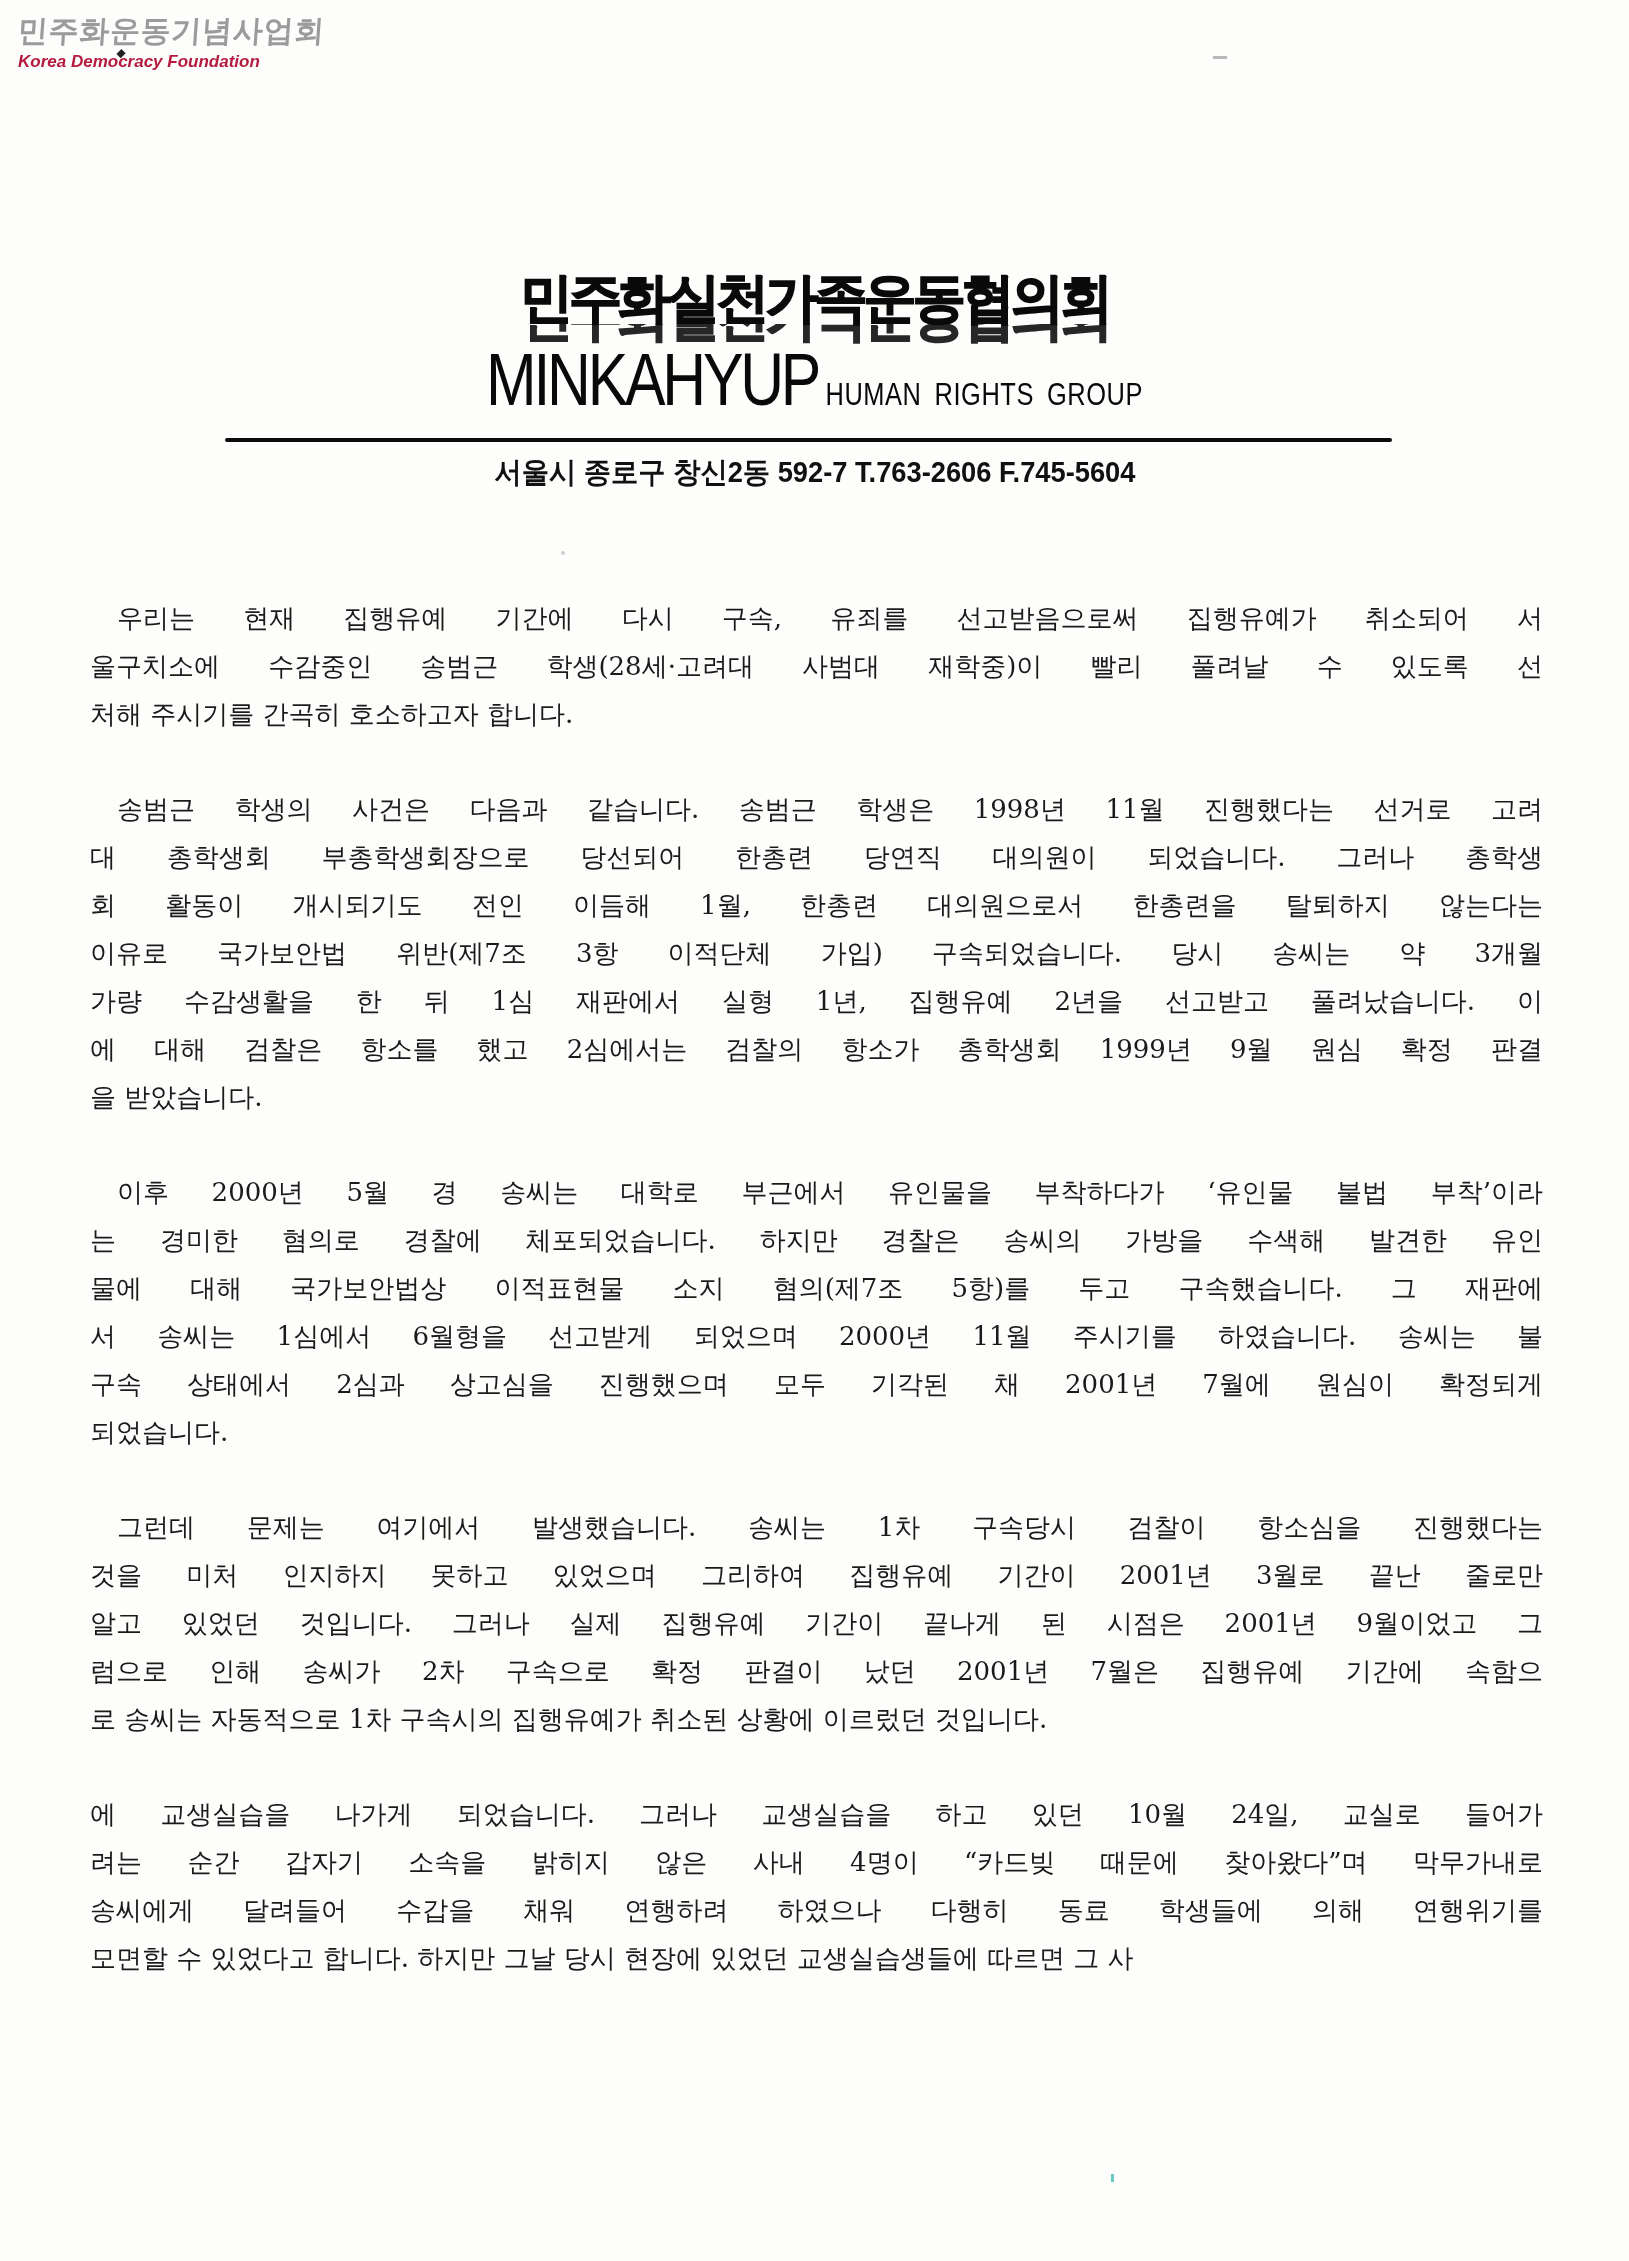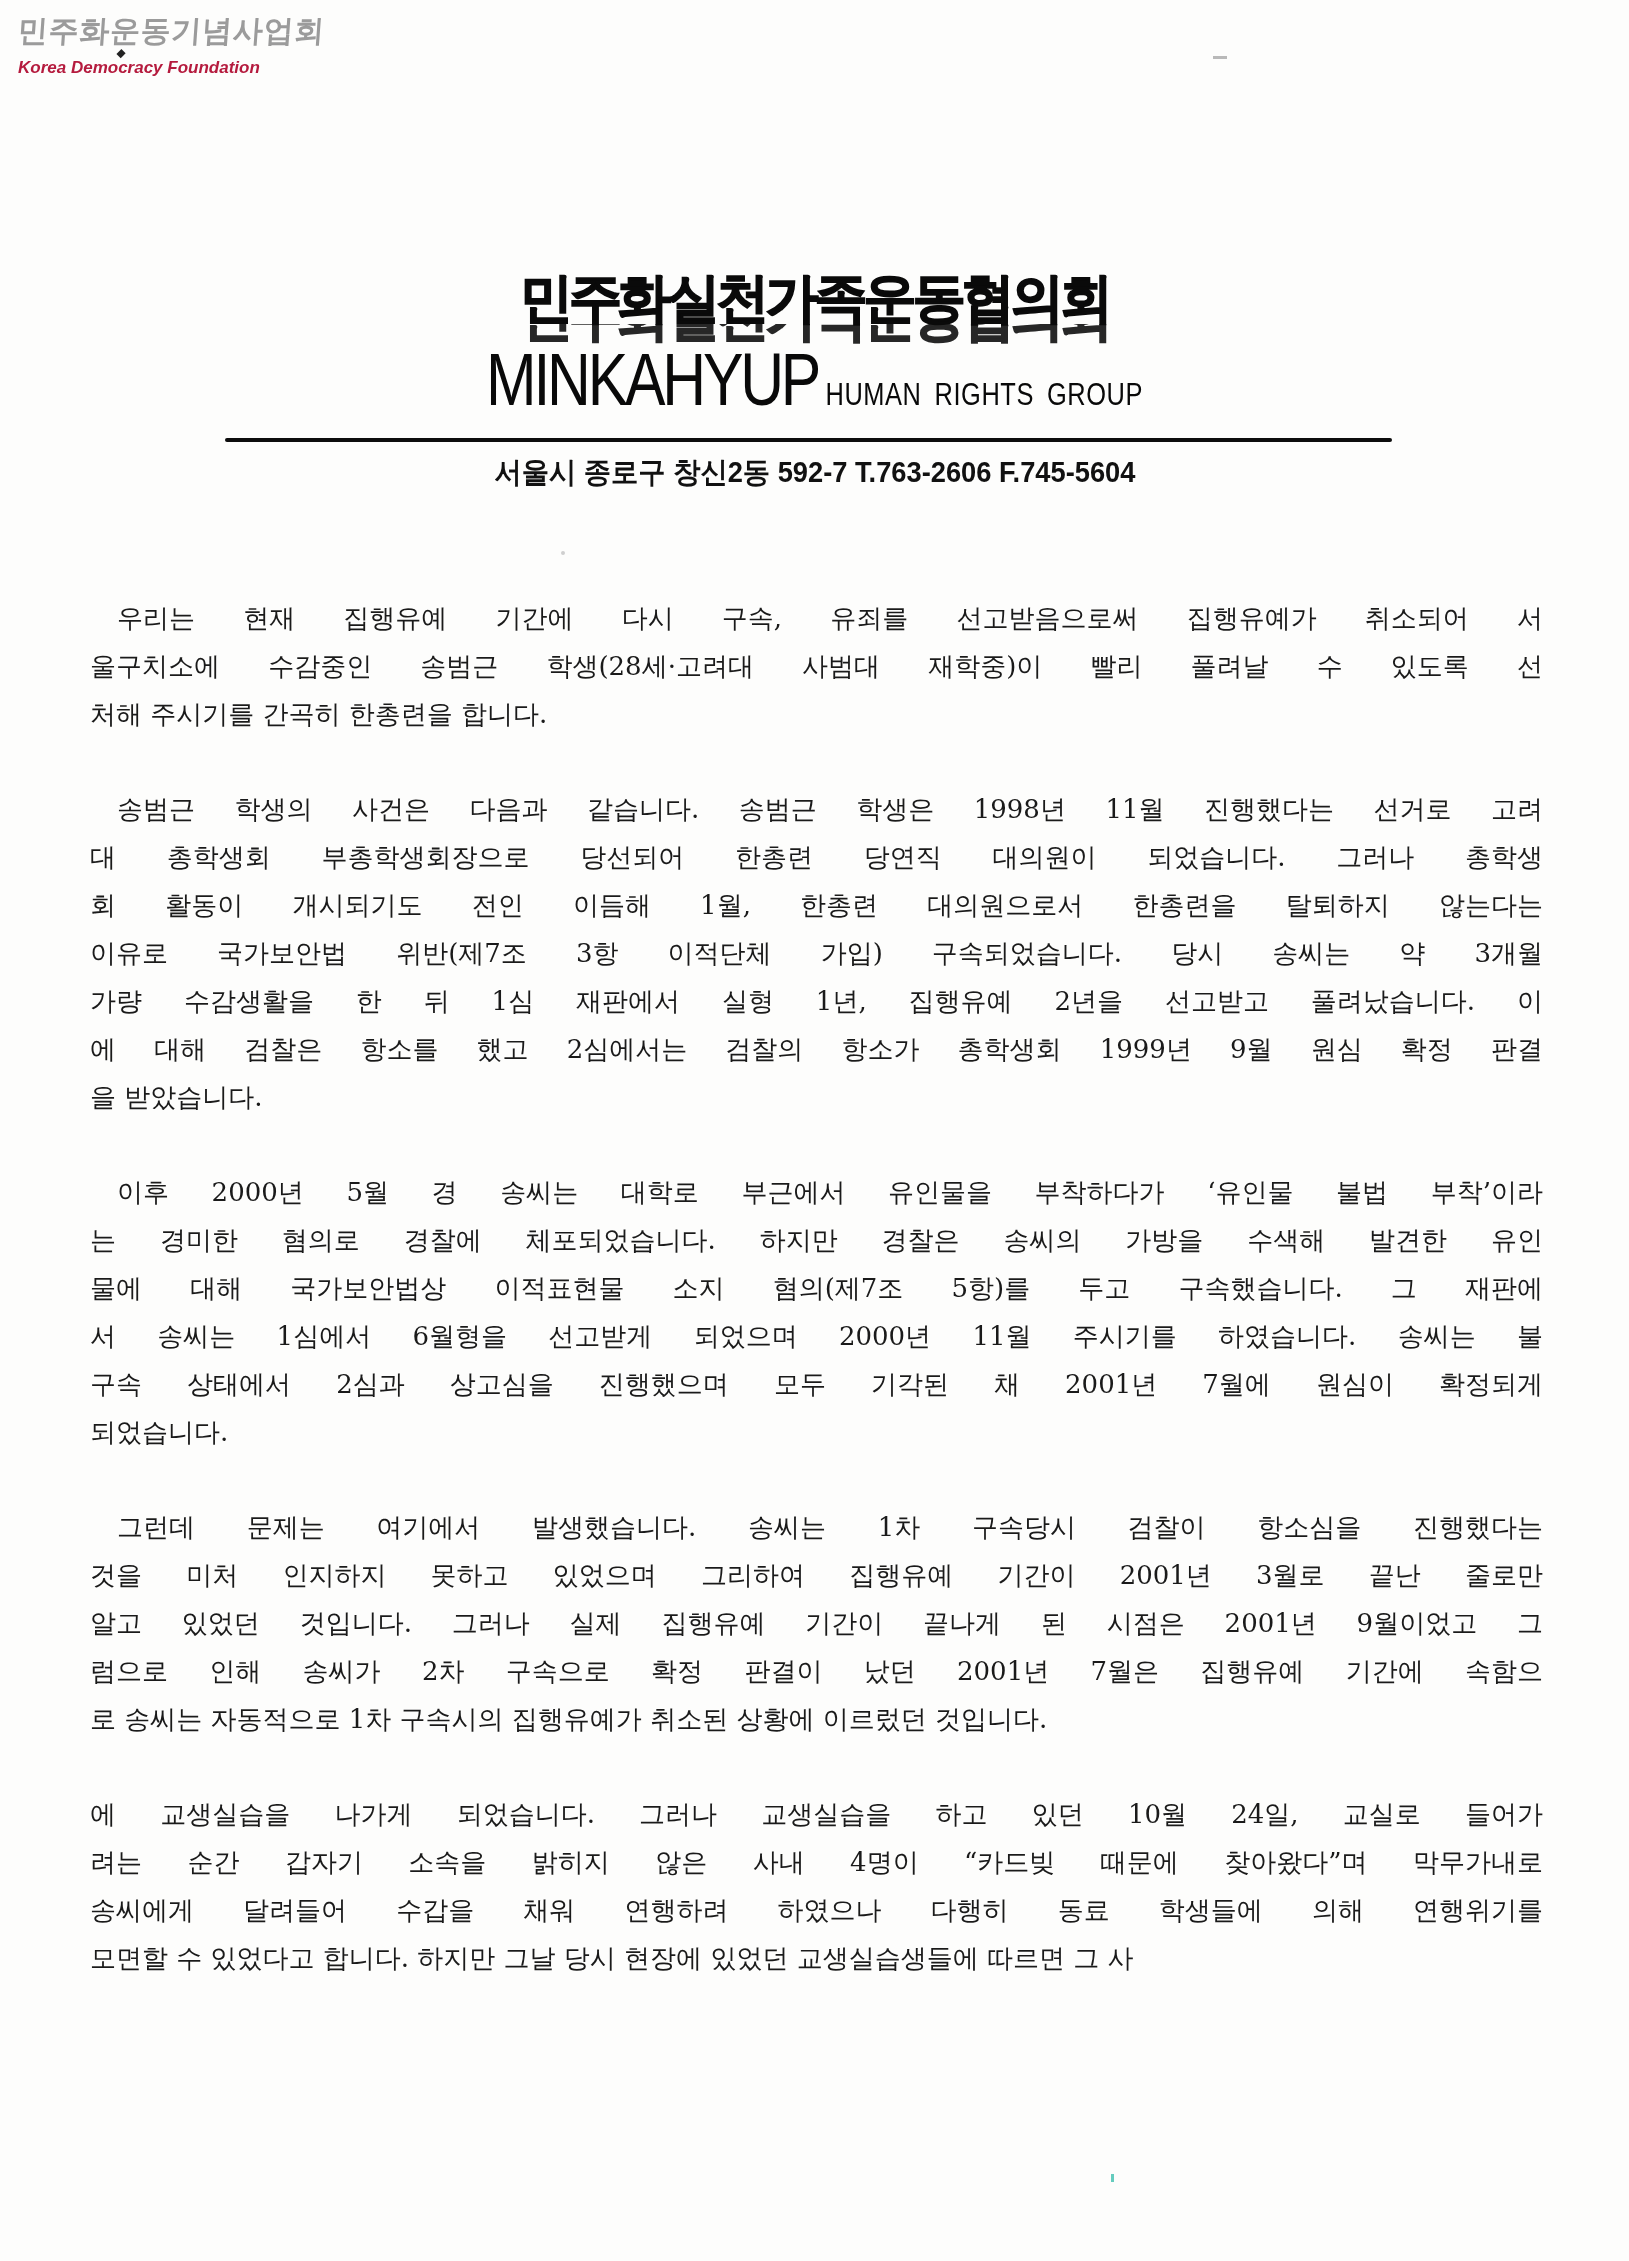--- a/index.html
+++ b/index.html
@@ -17,21 +17,21 @@
   .logo{position:absolute;left:18px;top:14.3px;}
   .logo-kr{
     font-family:"DejaVu Serif","Liberation Serif",serif;
     font-size:30px;line-height:34px;font-weight:700;
     color:#9b9b9b;letter-spacing:0.7px;
     transform:skewX(-4deg);
   }
   .logo-en{
     font-family:"Liberation Sans","DejaVu Sans",sans-serif;
     font-size:17px;line-height:18px;font-weight:700;font-style:italic;
-    color:#b51b3e;letter-spacing:0px;margin-top:11px;
+    color:#b51b3e;letter-spacing:0px;margin-top:5px;
   }
   .logo-diamond{
     position:absolute;left:100px;top:36px;width:5.9px;height:7.2px;
     background:#222;transform:rotate(45deg);
   }
 
   
   .org-kr{
     position:absolute;top:266px;left:0;width:100%;
     text-align:center;
@@ -122,21 +122,21 @@
   <div class="rule"></div>
 
   <div class="address">
     <span class="inner">서울시 종로구 창신2동 592-7 T.763-2606 F.745-5604</span>
   </div>
 
   <div class="body-text" style="color: rgb(26, 26, 26);">
       <div class="para">
         <div class="line first">우리는 현재 집행유예 기간에 다시 구속, 유죄를 선고받음으로써 집행유예가 취소되어 서</div>
         <div class="line">울구치소에 수감중인 송범근 학생(28세·고려대 사범대 재학중)이 빨리 풀려날 수 있도록 선</div>
-        <div class="line pl">처해 주시기를 간곡히 한총련을 합니다.</div>
+        <div class="line pl">처해 주시기를 간곡히 호소하고자 합니다.</div>
       </div>
       <div class="para">
         <div class="line first">송범근 학생의 사건은 다음과 같습니다. 송범근 학생은 1998년 11월 진행했다는 선거로 고려</div>
         <div class="line">대 총학생회 부총학생회장으로 당선되어 한총련 당연직 대의원이 되었습니다. 그러나 총학생</div>
         <div class="line">회 활동이 개시되기도 전인 이듬해 1월, 한총련 대의원으로서 한총련을 탈퇴하지 않는다는</div>
         <div class="line">이유로 국가보안법 위반(제7조 3항 이적단체 가입) 구속되었습니다. 당시 송씨는 약 3개월</div>
         <div class="line">가량 수감생활을 한 뒤 1심 재판에서 실형 1년, 집행유예 2년을 선고받고 풀려났습니다. 이</div>
         <div class="line">에 대해 검찰은 항소를 했고 2심에서는 검찰의 항소가 총학생회 1999년 9월 원심 확정 판결</div>
         <div class="line pl">을 받았습니다.</div>
       </div>

